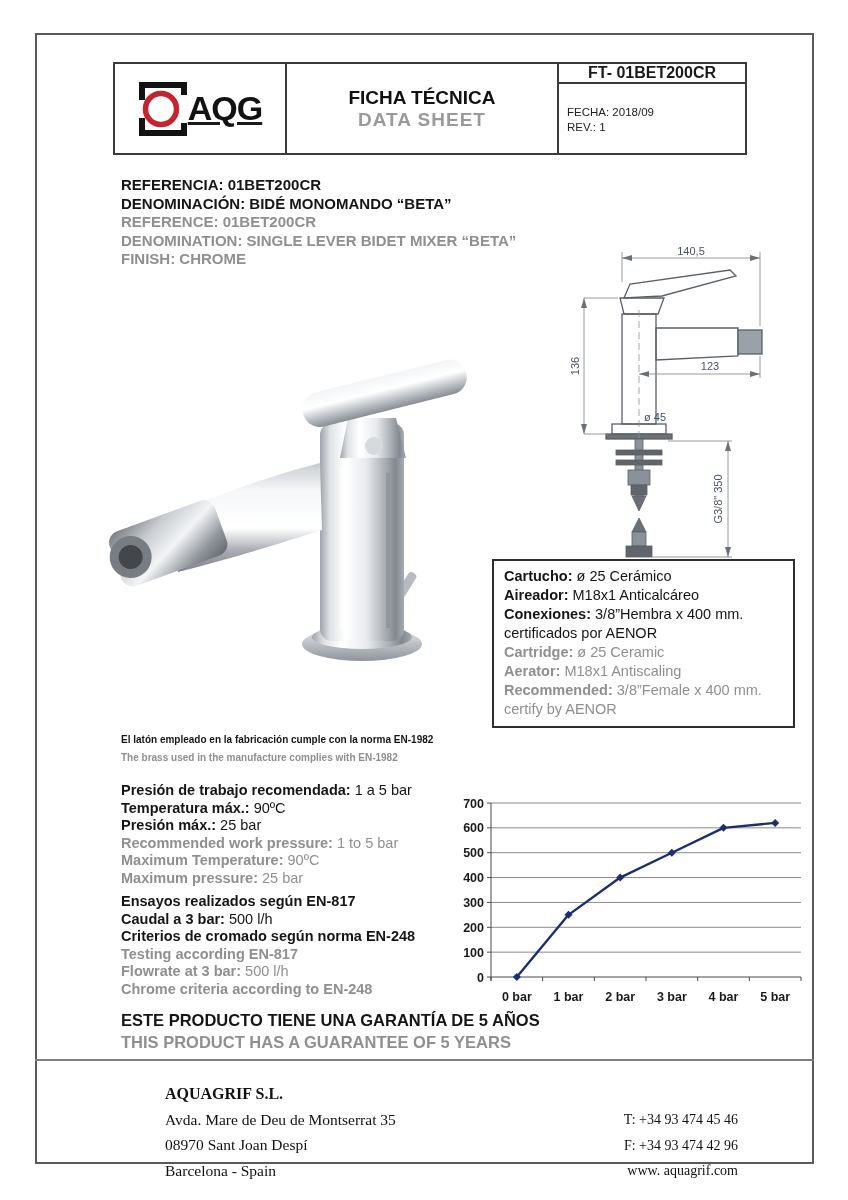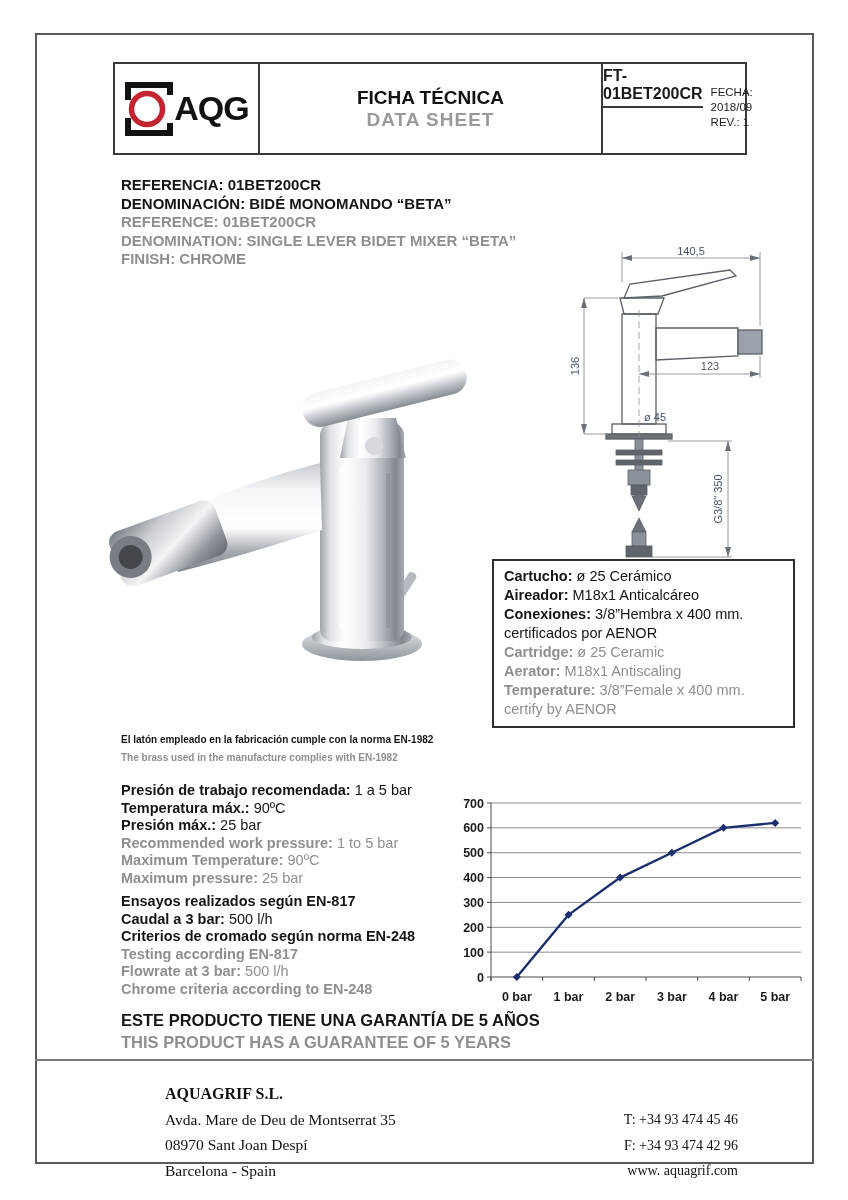--- a/index.html
+++ b/index.html
@@ -3,28 +3,28 @@
 <meta charset="utf-8">
 <style>
   html,body{margin:0;padding:0;background:#fff;}
   .page{position:relative;width:848px;height:1200px;background:#fff;overflow:hidden;
         font-family:"Liberation Sans",sans-serif;color:#1a1a1a;}
   .frame{position:absolute;left:35px;top:33px;width:779px;height:1131px;
          border:2px solid #5a5a5a;box-sizing:border-box;}
   
   .header-table{position:absolute;left:113px;top:62px;width:634px;height:93px;
                 display:flex;border:2px solid #3a3a3a;box-sizing:border-box;background:#fff;}
-  .logo-cell{width:145px;border-right:2px solid #3a3a3a;display:flex;align-items:center;
-             justify-content:center;box-sizing:border-box;}
+  .logo-cell{width:172px;border-right:2px solid #3a3a3a;display:flex;align-items:center;
+             justify-content:center;box-sizing:border-box;text-decoration:underline;}
   .logo-text{font-size:34px;font-weight:bold;letter-spacing:-1px;color:#121212;}
   .title-cell{flex:1;border-right:2px solid #3a3a3a;display:flex;flex-direction:column;
               align-items:center;justify-content:center;box-sizing:border-box;}
   .title-main{font-size:19px;font-weight:bold;color:#111;}
   .title-sub{font-size:19px;font-weight:bold;color:#9a9a9a;letter-spacing:1px;}
-  .code-cell{width:142px;display:flex;flex-direction:row;box-sizing:border-box;}
+  .code-cell{width:186px;display:flex;flex-direction:column;box-sizing:border-box;}
   .code-top{height:44px;border-bottom:2px solid #3a3a3a;display:flex;align-items:center;
             justify-content:center;font-size:16px;font-weight:bold;box-sizing:border-box;}
   .code-bottom{flex:1;padding:21px 8px;font-size:11.5px;line-height:15px;color:#222;}
   
   .ref-block{position:absolute;left:121px;top:170px;font-size:15px;font-weight:bold;
              line-height:18.5px;white-space:nowrap;margin-top:6px;}
   .es{color:#151515;}
   .en{color:#8f8f8f;}
   
   .cart-box{position:absolute;left:492px;top:559px;width:303px;box-sizing:border-box;
@@ -200,21 +200,21 @@
     <text class="dimtext" transform="rotate(-90 162 255)" x="162" y="255" text-anchor="middle">G3/8" 350</text>
   </svg>
 
   <div class="cart-box">
     <div class="es"><span class="lb">Cartucho:</span><span> ø 25 Cerámico</span></div>
     <div class="es"><span class="lb">Aireador:</span><span> M18x1 Anticalcáreo</span></div>
     <div class="es"><span class="lb">Conexiones:</span><span> 3/8”Hembra x 400 mm.</span></div>
     <div class="es"><span>certificados por AENOR</span></div>
     <div class="en"><span class="lb">Cartridge:</span><span> ø 25 Ceramic</span></div>
     <div class="en"><span class="lb">Aerator:</span><span> M18x1 Antiscaling</span></div>
-    <div class="en"><span class="lb">Temperature:</span><span> 3/8”Female x 400 mm.</span></div>
+    <div class="en"><span class="lb">Recommended:</span><span> 3/8”Female x 400 mm.</span></div>
     <div class="en"><span>certify by AENOR</span></div>
   </div>
 
   <div class="brass-block">
     <div class="es">El latón empleado en la fabricación cumple con la norma EN-1982</div>
     <div class="en">The brass used in the manufacture complies with EN-1982</div>
   </div>
 
   <div class="press-block">
     <div class="es"><span class="lb">Presión de trabajo recomendada:</span><span> 1 a 5 bar</span></div>

